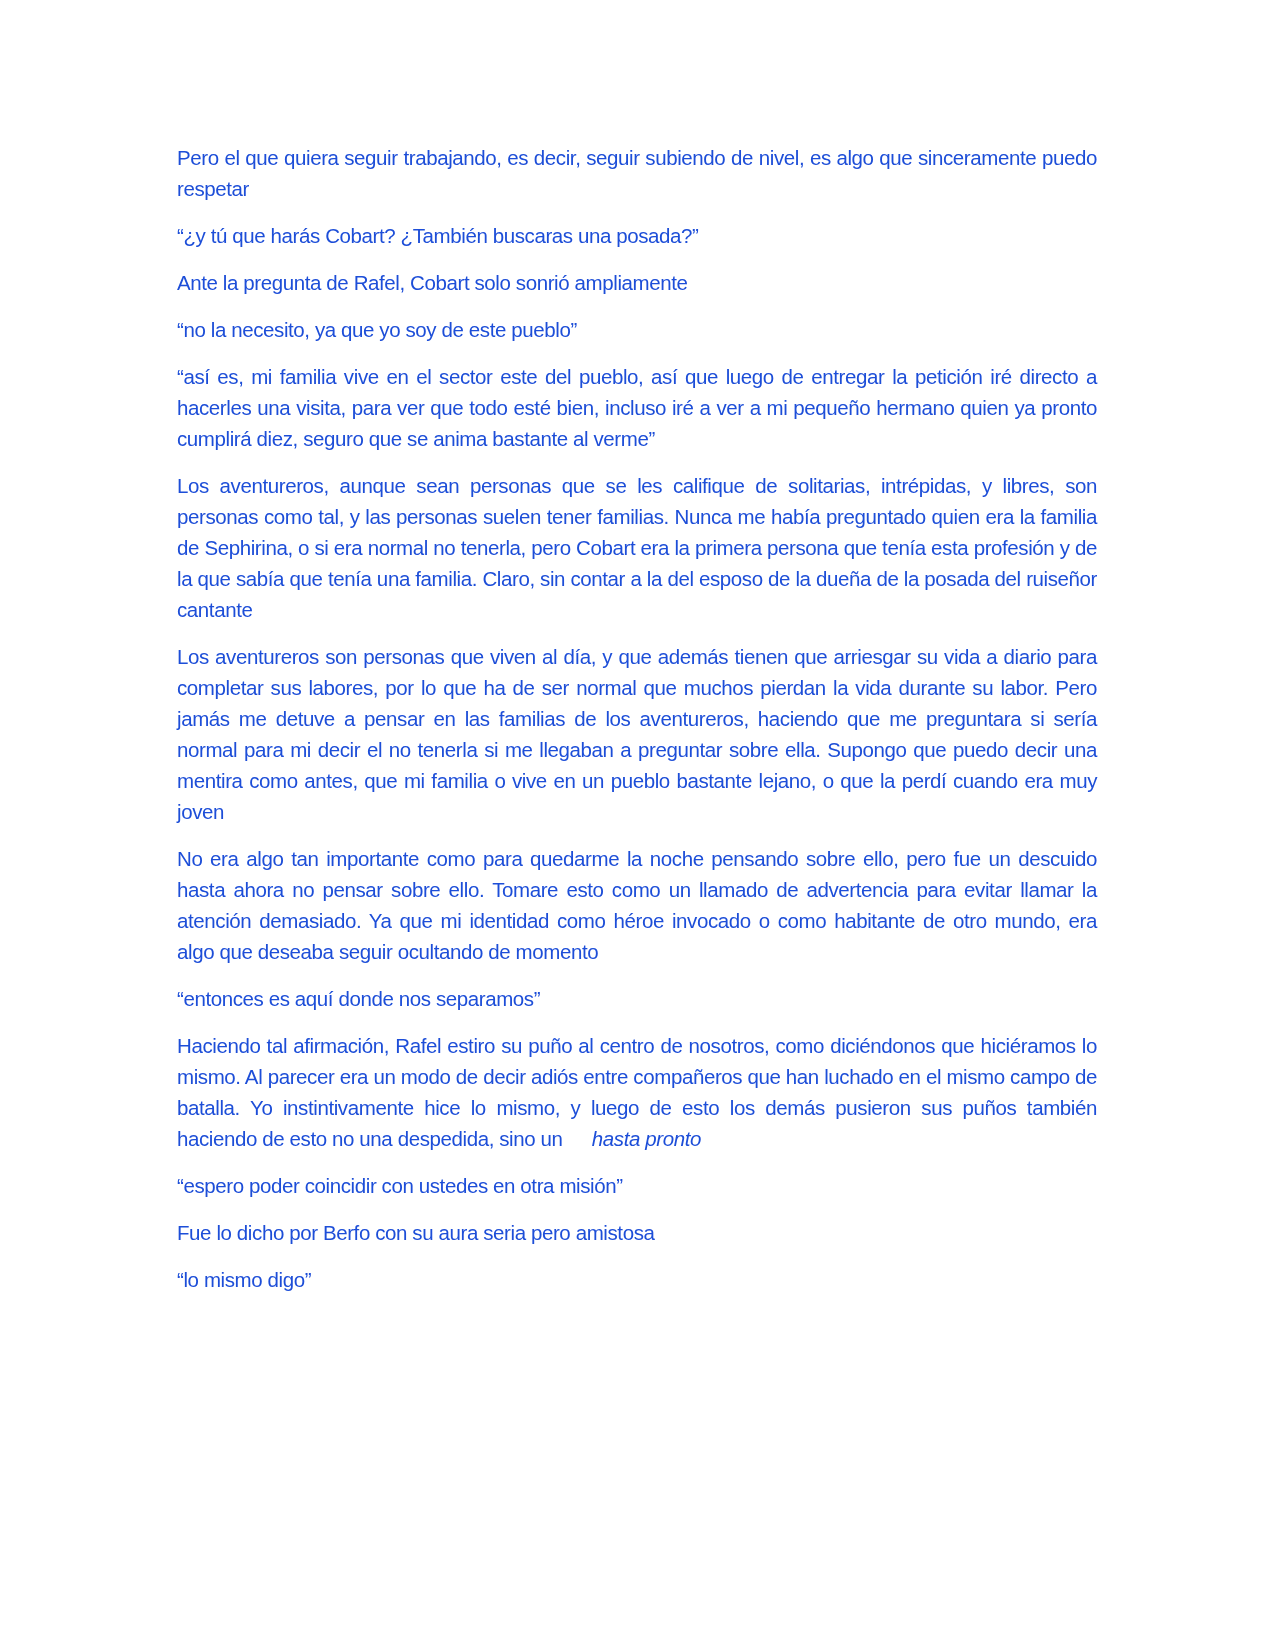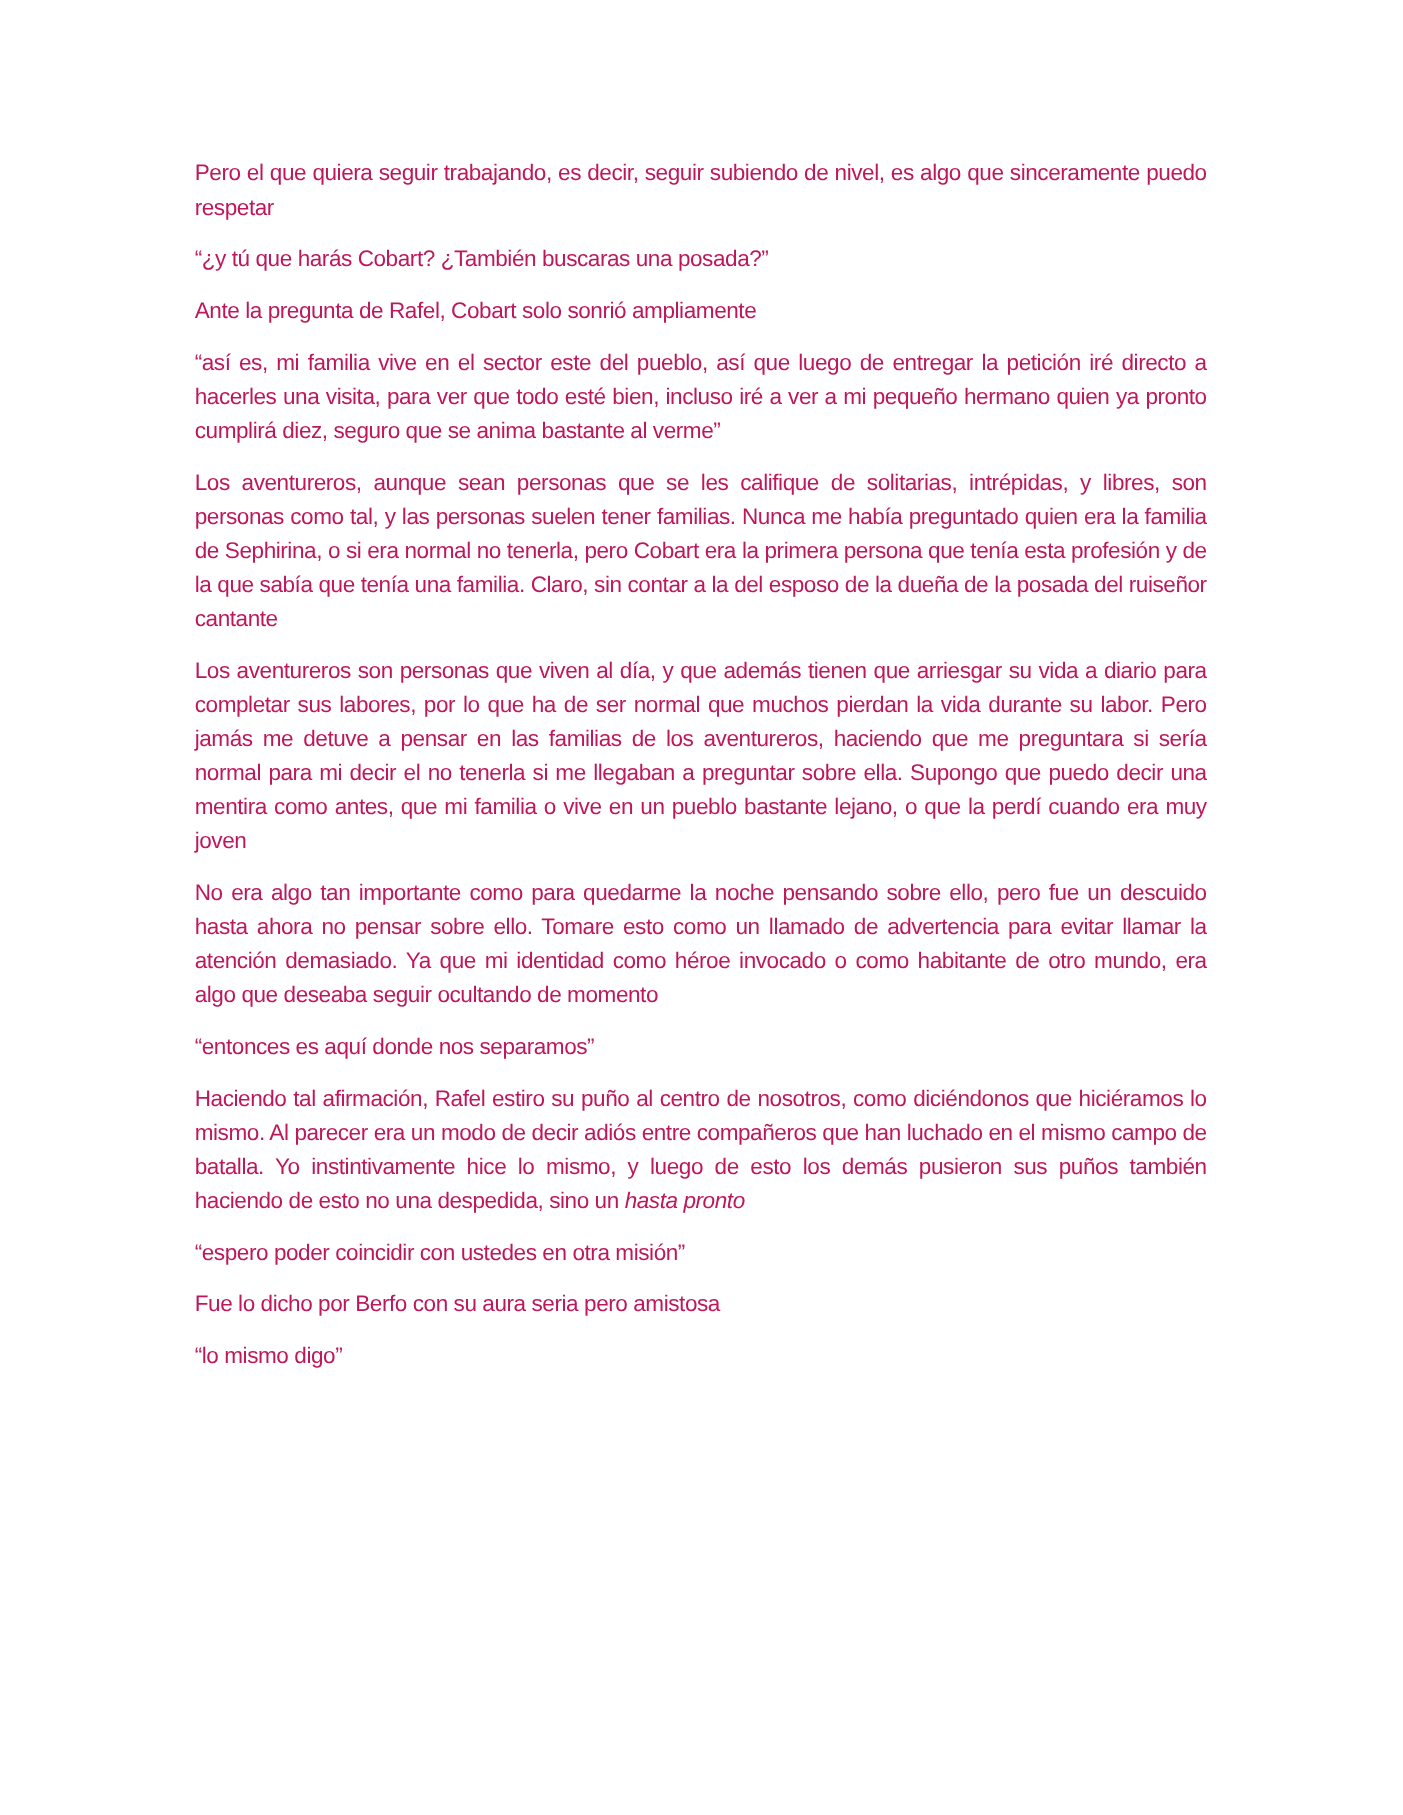--- a/index.html
+++ b/index.html
@@ -18,34 +18,36 @@
     width: 1275px;
     height: 1650px;
     padding: 142px 178px 0 177px;
     background: #ffffff;
   }
   .page p {
     margin: 0 0 16px 0;
     font-size: 20.5px;
     line-height: 31px;
     letter-spacing: -0.4px;
-    color: #be185d;
+    color: #1d4ed8;
     text-align: justify;
     font-weight: 400;
   }
   .page p em {
+    margin-left: 24px;
   }
 </style>
 </head>
 <body>
 
 <div class="page">
   <p>Pero el que quiera seguir trabajando, es decir, seguir subiendo de nivel, es algo que sinceramente puedo respetar</p>
   <p>“¿y tú que harás Cobart? ¿También buscaras una posada?”</p>
   <p>Ante la pregunta de Rafel, Cobart solo sonrió ampliamente</p>
+  <p>“no la necesito, ya que yo soy de este pueblo”</p>
   <p>“así es, mi familia vive en el sector este del pueblo, así que luego de entregar la petición iré directo a hacerles una visita, para ver que todo esté bien, incluso iré a ver a mi pequeño hermano quien ya pronto cumplirá diez, seguro que se anima bastante al verme”</p>
   <p>Los aventureros, aunque sean personas que se les califique de solitarias, intrépidas, y libres, son personas como tal, y las personas suelen tener familias. Nunca me había preguntado quien era la familia de Sephirina, o si era normal no tenerla, pero Cobart era la primera persona que tenía esta profesión y de la que sabía que tenía una familia. Claro, sin contar a la del esposo de la dueña de la posada del ruiseñor cantante</p>
   <p>Los aventureros son personas que viven al día, y que además tienen que arriesgar su vida a diario para completar sus labores, por lo que ha de ser normal que muchos pierdan la vida durante su labor. Pero jamás me detuve a pensar en las familias de los aventureros, haciendo que me preguntara si sería normal para mi decir el no tenerla si me llegaban a preguntar sobre ella. Supongo que puedo decir una mentira como antes, que mi familia o vive en un pueblo bastante lejano, o que la perdí cuando era muy joven</p>
   <p>No era algo tan importante como para quedarme la noche pensando sobre ello, pero fue un descuido hasta ahora no pensar sobre ello. Tomare esto como un llamado de advertencia para evitar llamar la atención demasiado. Ya que mi identidad como héroe invocado o como habitante de otro mundo, era algo que deseaba seguir ocultando de momento</p>
   <p>“entonces es aquí donde nos separamos”</p>
   <p>
     <span>Haciendo tal afirmación, Rafel estiro su puño al centro de nosotros, como diciéndonos que hiciéramos lo mismo. Al parecer era un modo de decir adiós entre compañeros que han luchado en el mismo campo de batalla. Yo instintivamente hice lo mismo, y luego de esto los demás pusieron sus puños también haciendo de esto no una despedida, sino un </span><em>hasta pronto</em>
   </p>
   <p>“espero poder coincidir con ustedes en otra misión”</p>
   <p>Fue lo dicho por Berfo con su aura seria pero amistosa</p>

